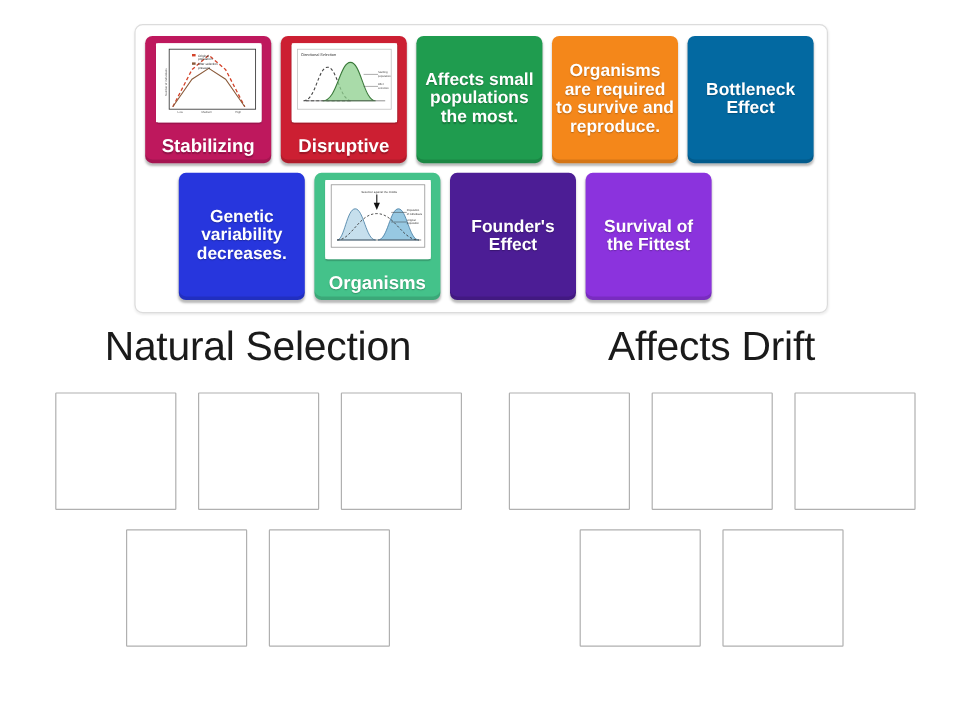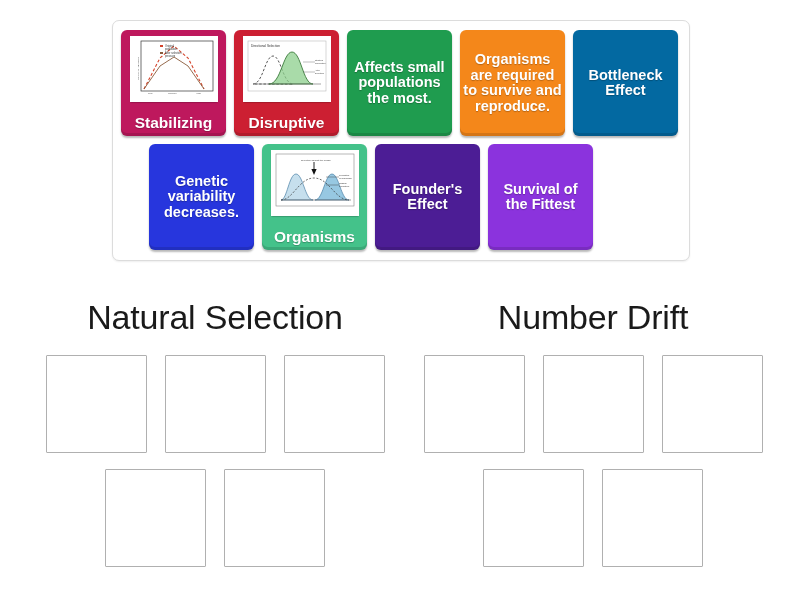--- a/index.html
+++ b/index.html
@@ -84,21 +84,21 @@
     background: #ffffff;
     border-radius: 2px;
     box-shadow: 0 1px 1px rgba(0,0,0,0.2);
     display: block;
   }
   .thumb svg { display: block; width: 88px; height: 66px; }
 
   
   .category {
     position: absolute;
-    top: 300px;
+    top: 272px;
   }
   .category.left  { left: 30px;  width: 370px; }
   .category.right { left: 408px; width: 370px; }
 
   .category-title {
     text-align: center;
     font-size: 34px;
     font-weight: normal;
     color: #1a1a1a;
     line-height: 1;
@@ -247,21 +247,21 @@
       <div class="slot"></div>
       <div class="slot"></div>
     </div>
     <div class="slot-row">
       <div class="slot"></div>
       <div class="slot"></div>
     </div>
   </div>
 
   <div class="category right">
-    <div class="category-title">Number Drift</div>
+    <div class="category-title">Affects Drift</div>
     <div class="slot-row">
       <div class="slot"></div>
       <div class="slot"></div>
       <div class="slot"></div>
     </div>
     <div class="slot-row">
       <div class="slot"></div>
       <div class="slot"></div>
     </div>
   </div>

